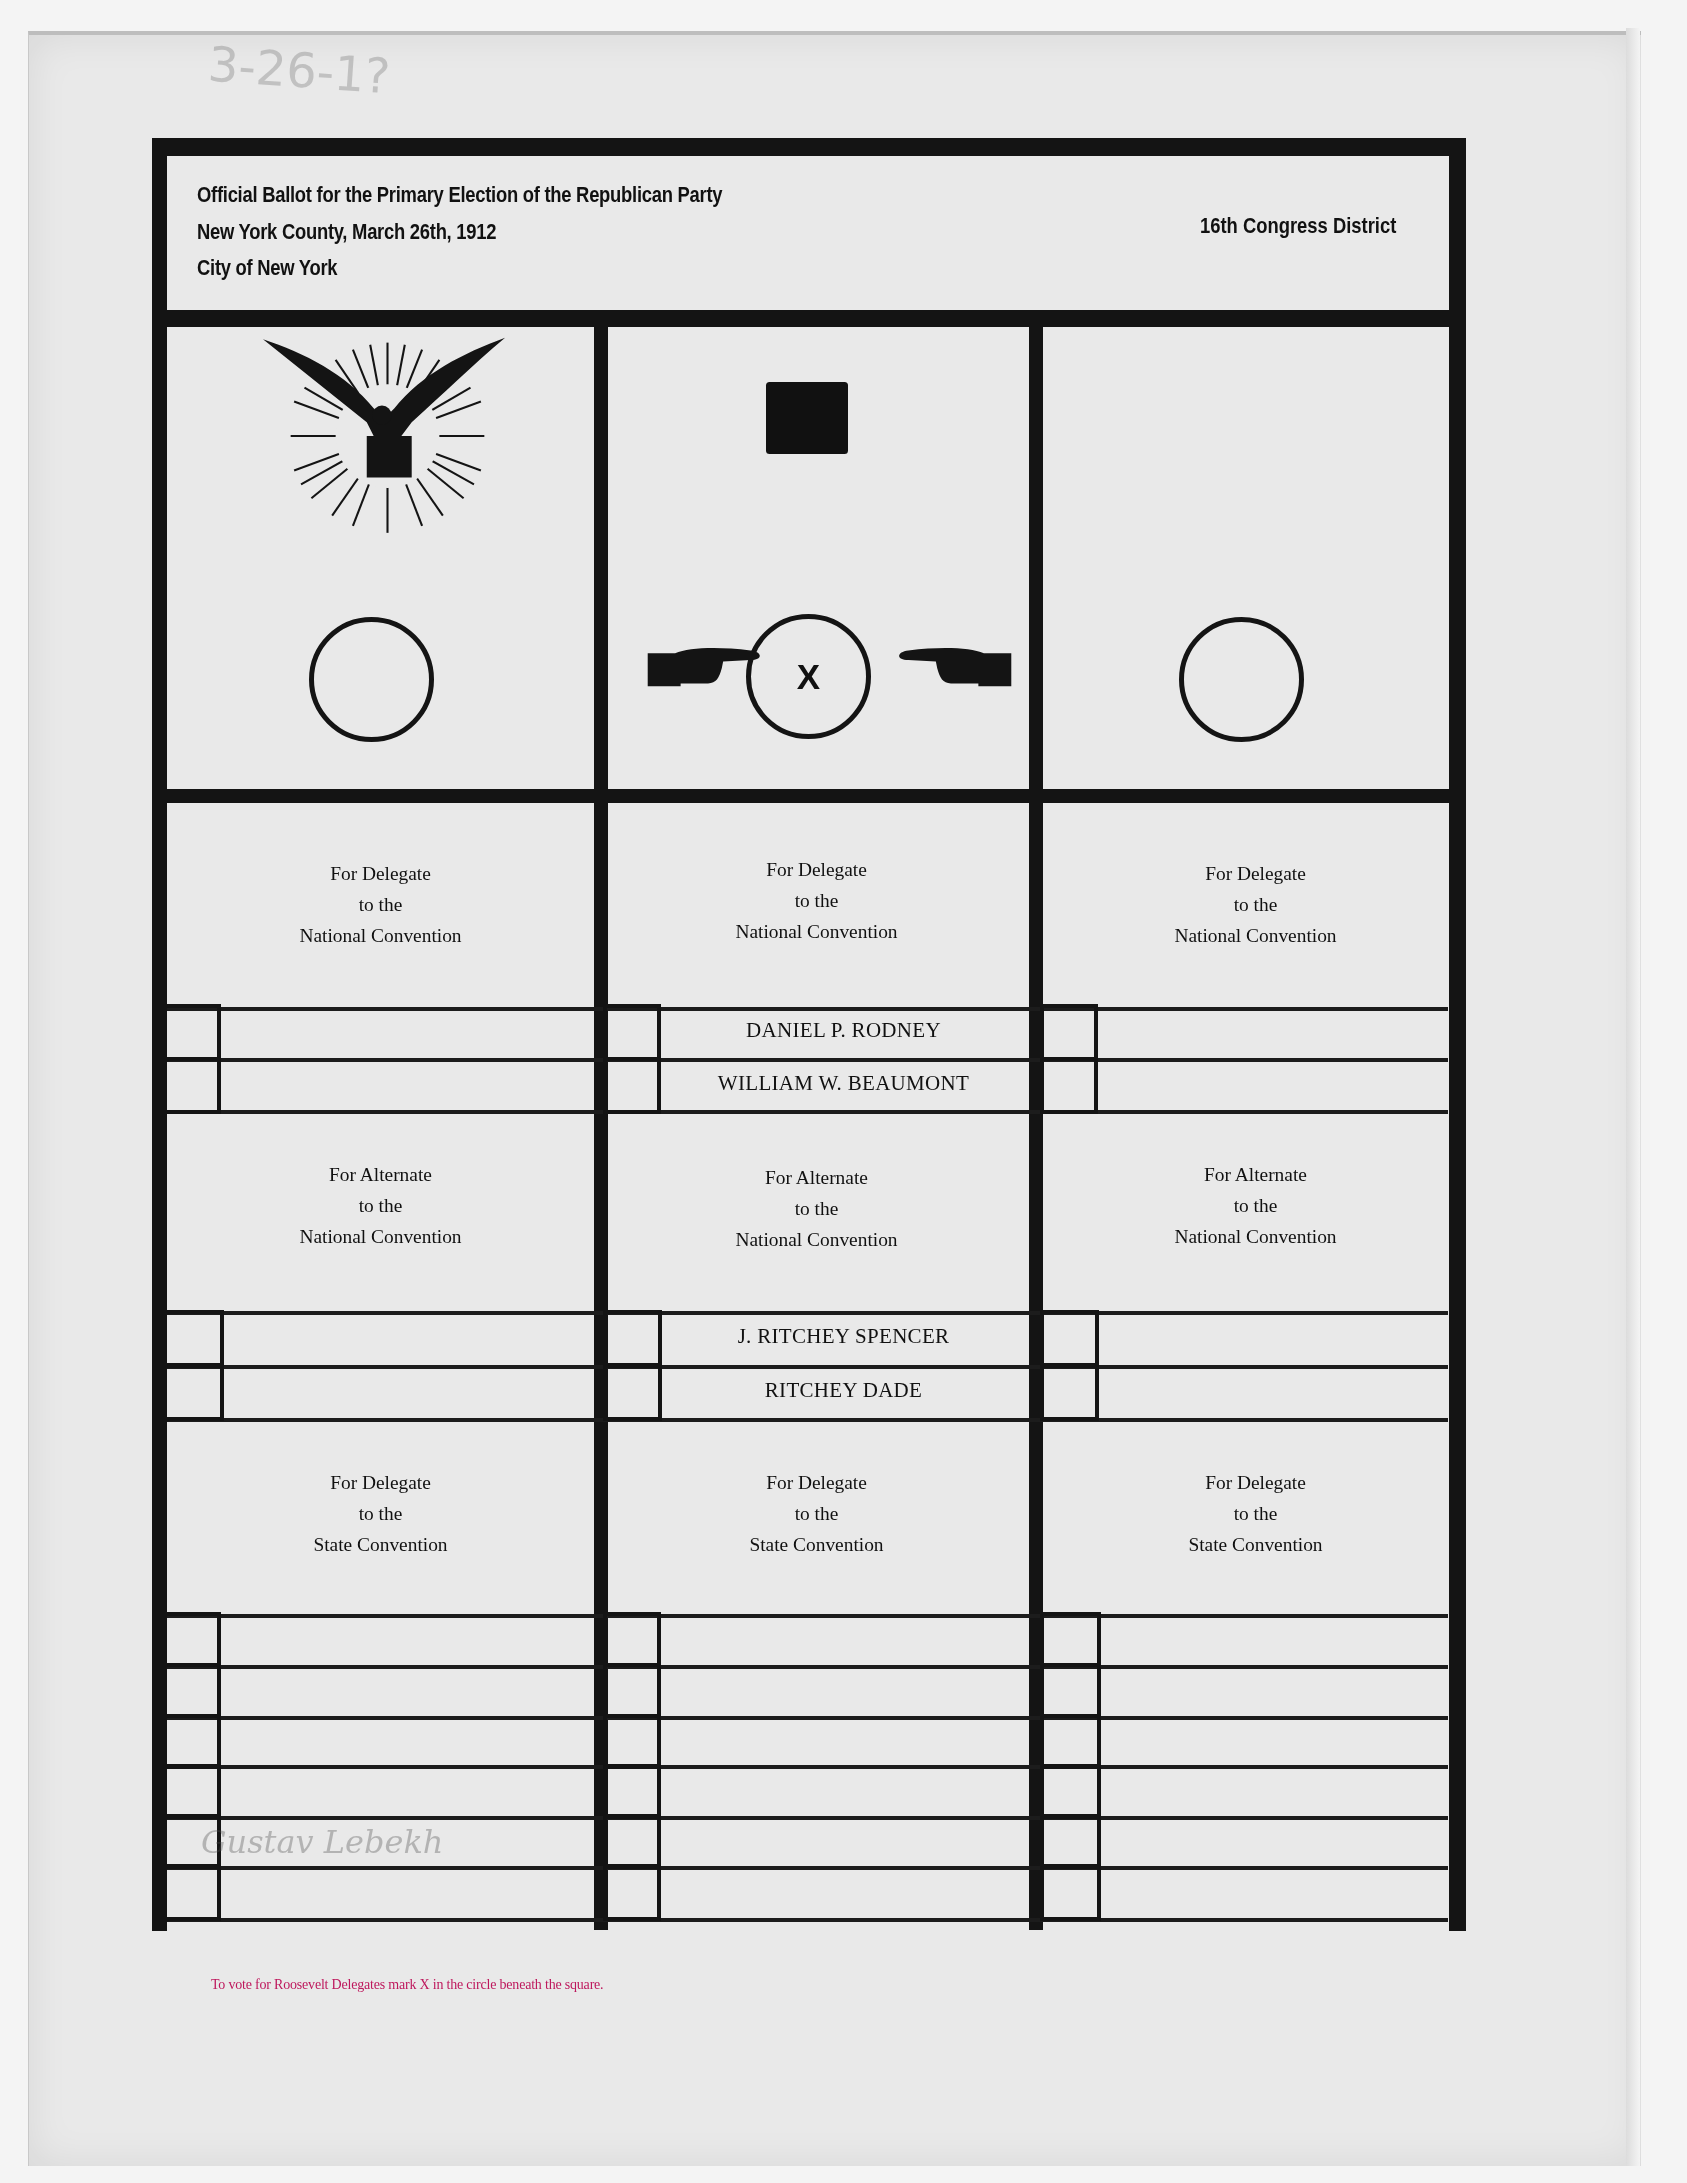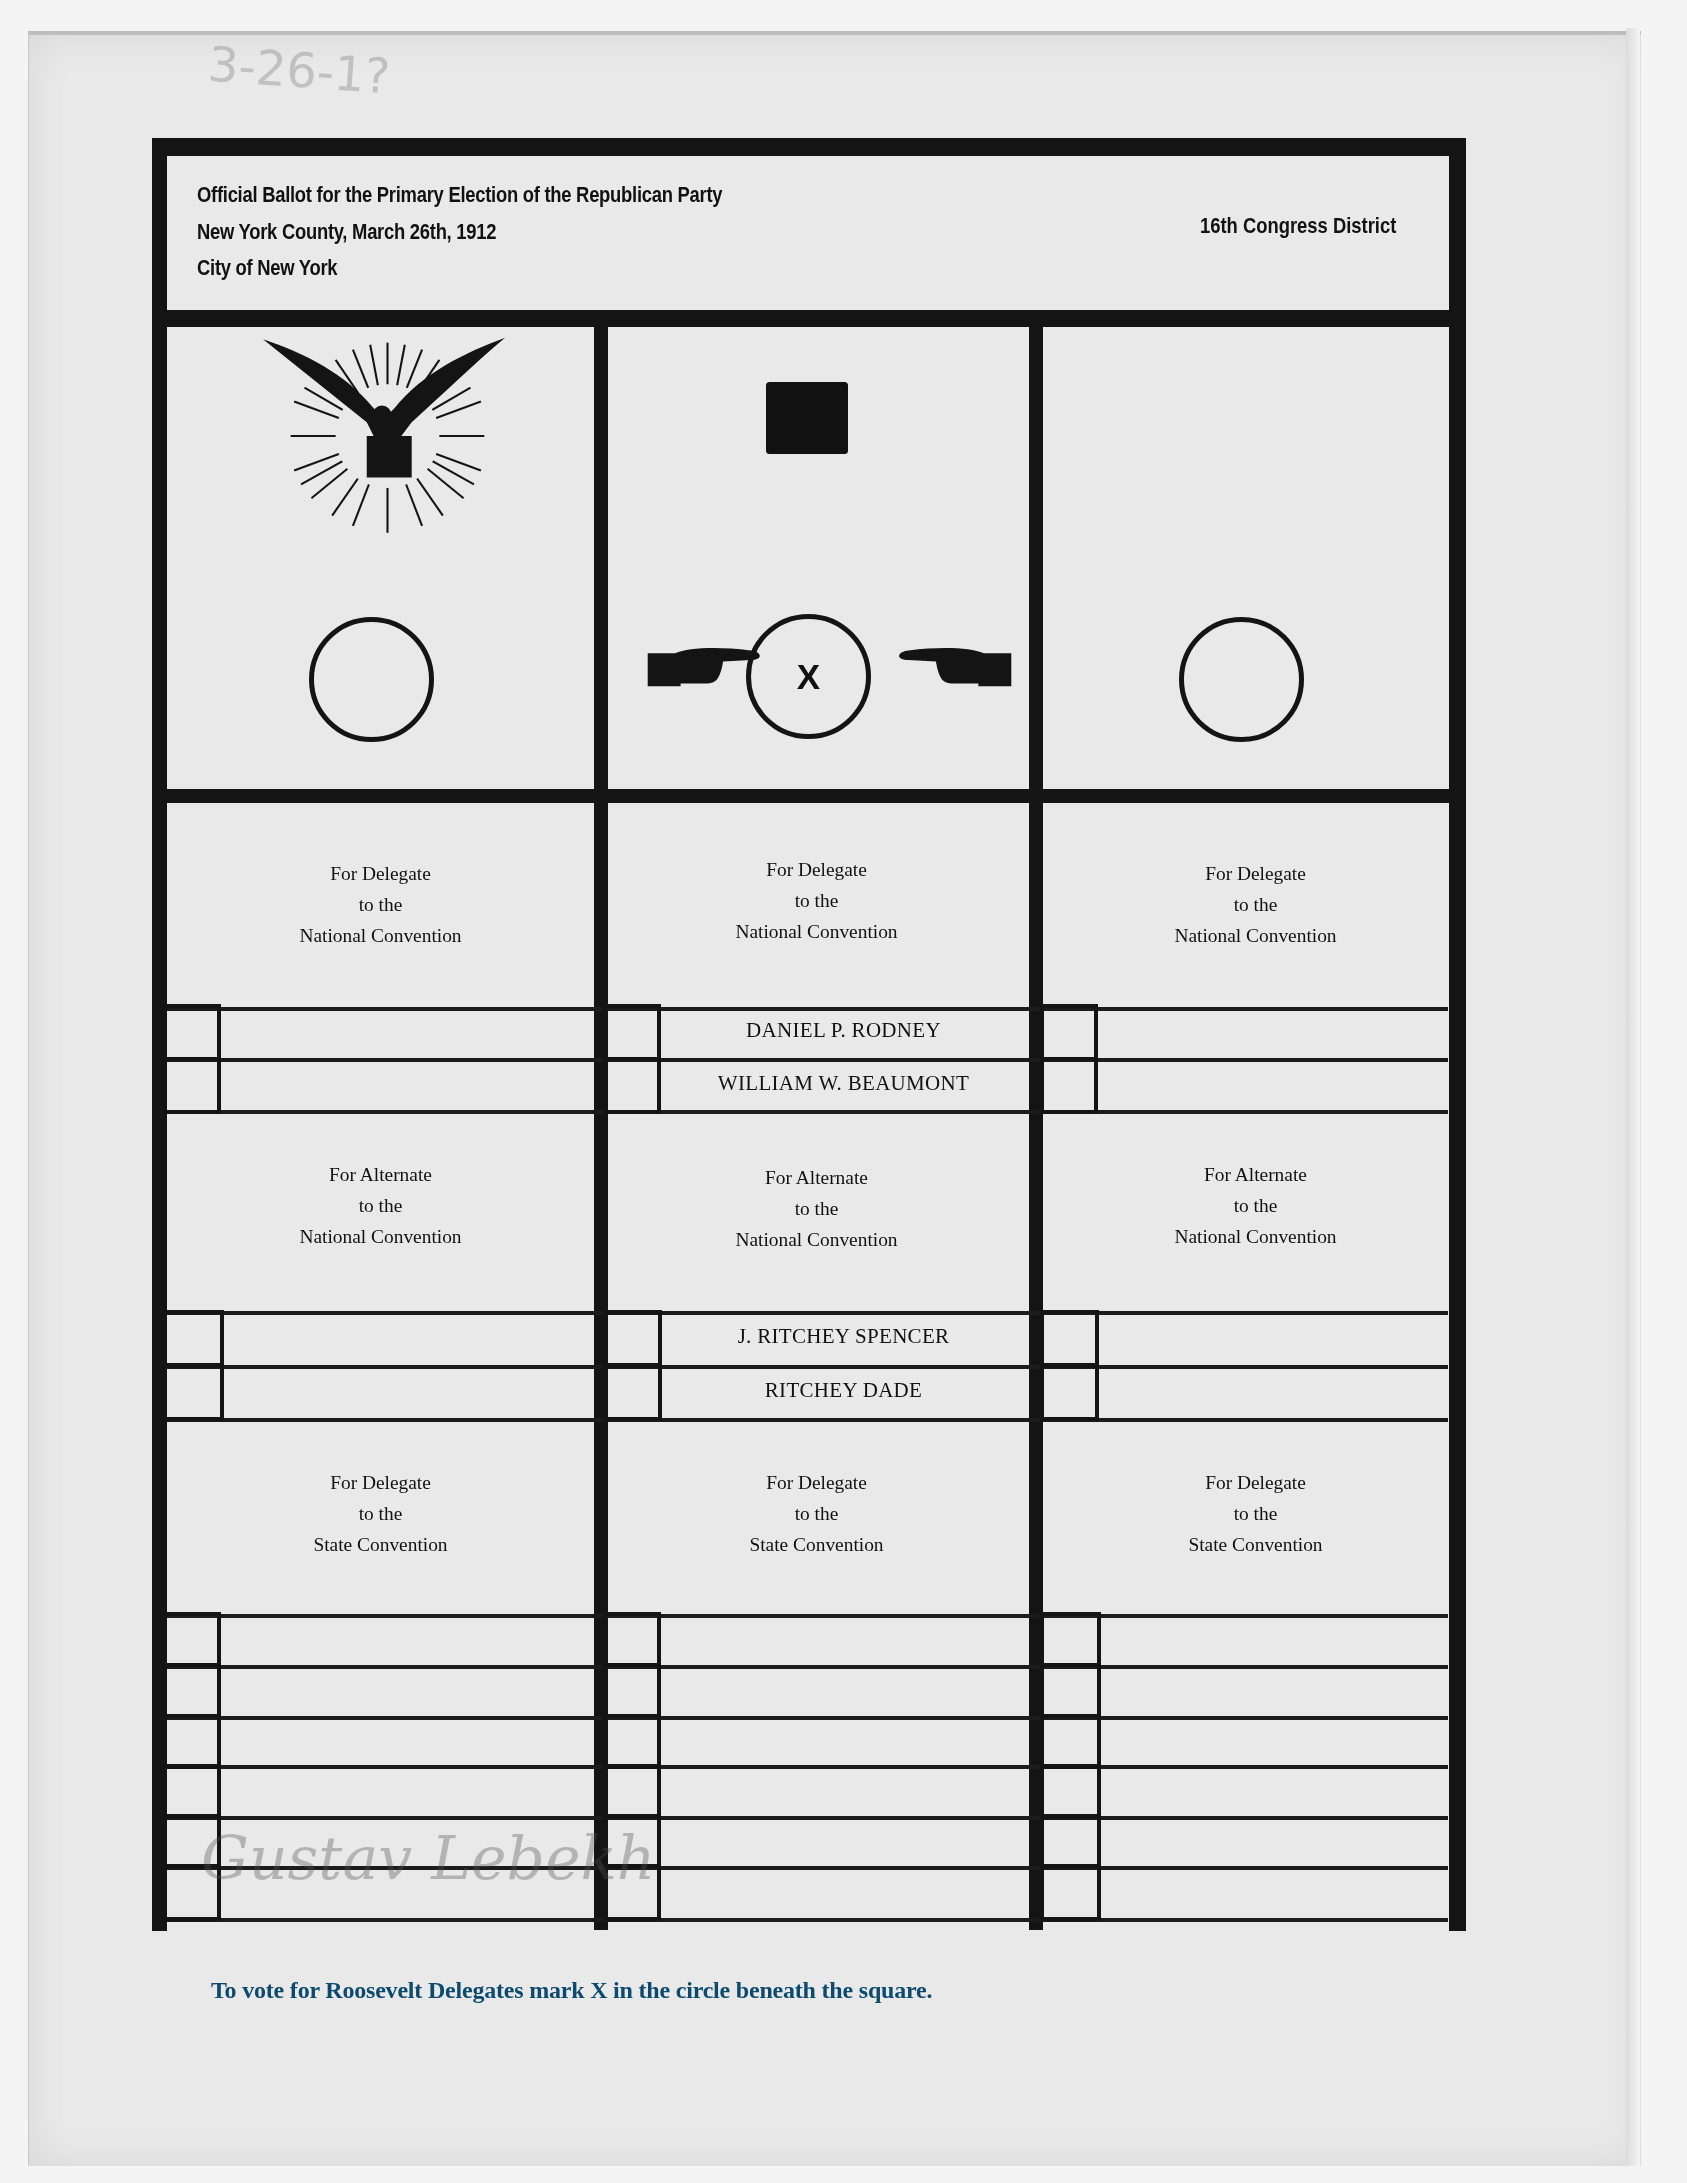--- a/index.html
+++ b/index.html
@@ -124,33 +124,33 @@
       position: absolute;
       box-sizing: border-box;
       border: 4.2px solid #141414;
       background: transparent;
     }
     .footer-note {
       position: absolute;
       left: 211px;
       top: 1977px;
       font-family: "Liberation Serif", serif;
-      font-weight: bold;
-      font-size: 24px;
+      font-weight: normal;
+      font-size: 14px;
       letter-spacing: -0.2px;
-      color: #0c4a6e;
+      color: #be185d;
       white-space: nowrap;
     }
     .handwritten {
       position: absolute;
       left: 201px;
       top: 1823px;
       font-family: "DejaVu Serif", serif;
       font-style: italic;
-      font-size: 60px;
+      font-size: 32px;
       color: rgba(80,80,80,0.35);
       white-space: nowrap;
       text-align: right;
     }
     .pencil-note {
       position: absolute;
       left: 208px;
       top: 42px;
       font-family: "DejaVu Sans", sans-serif;
       font-size: 48px;

